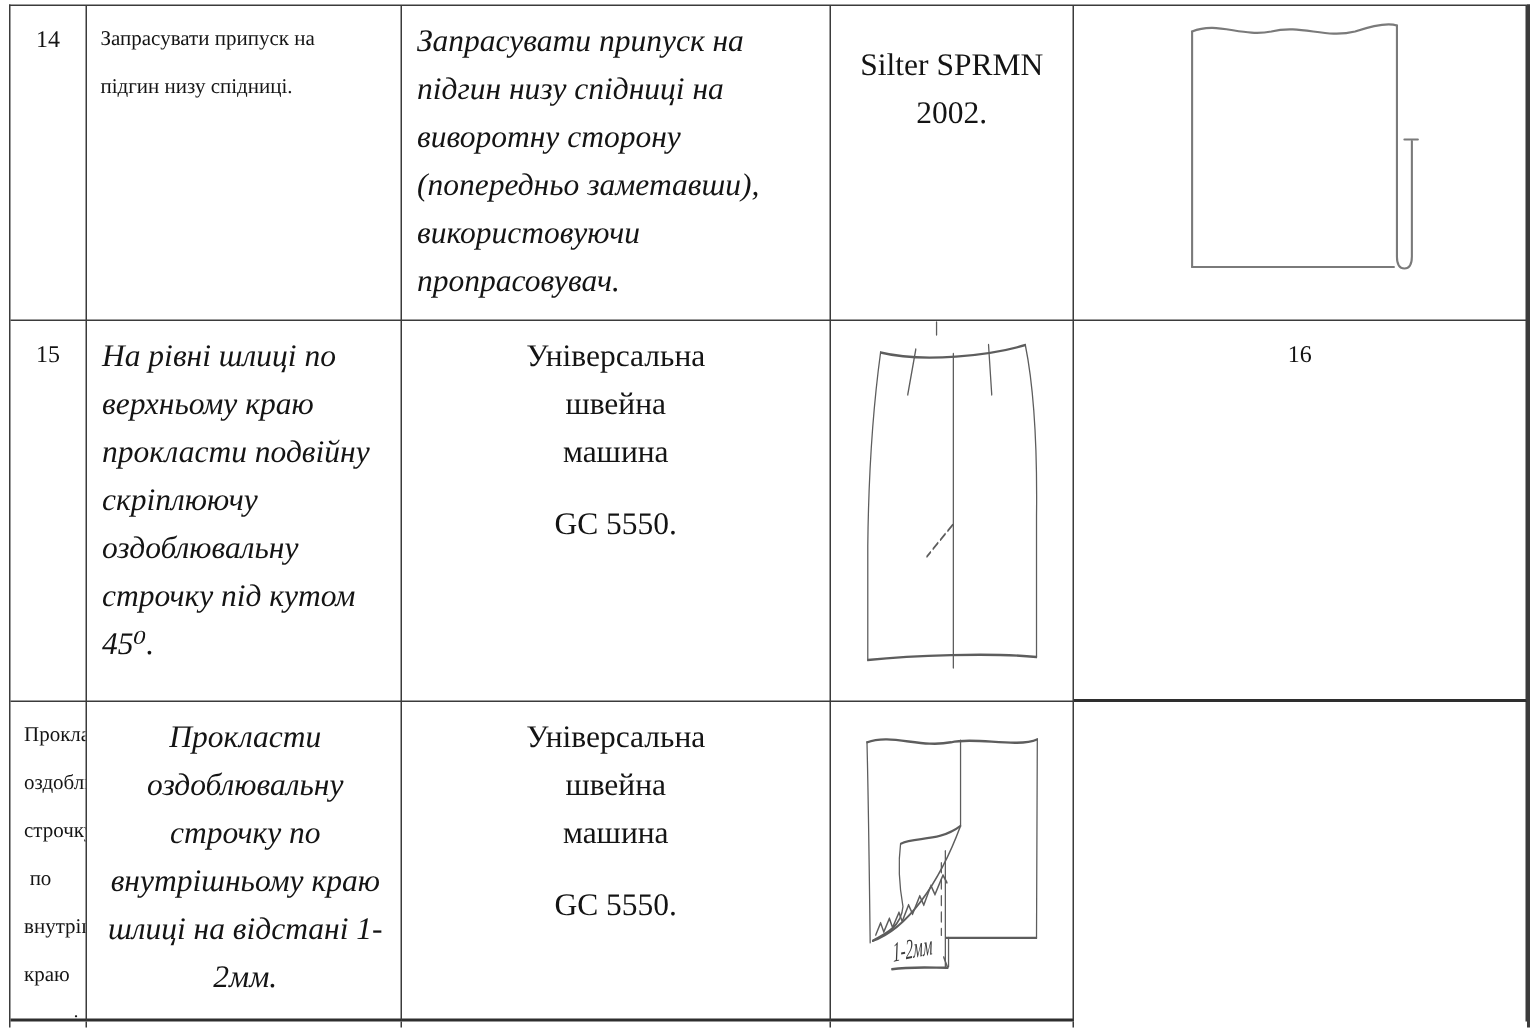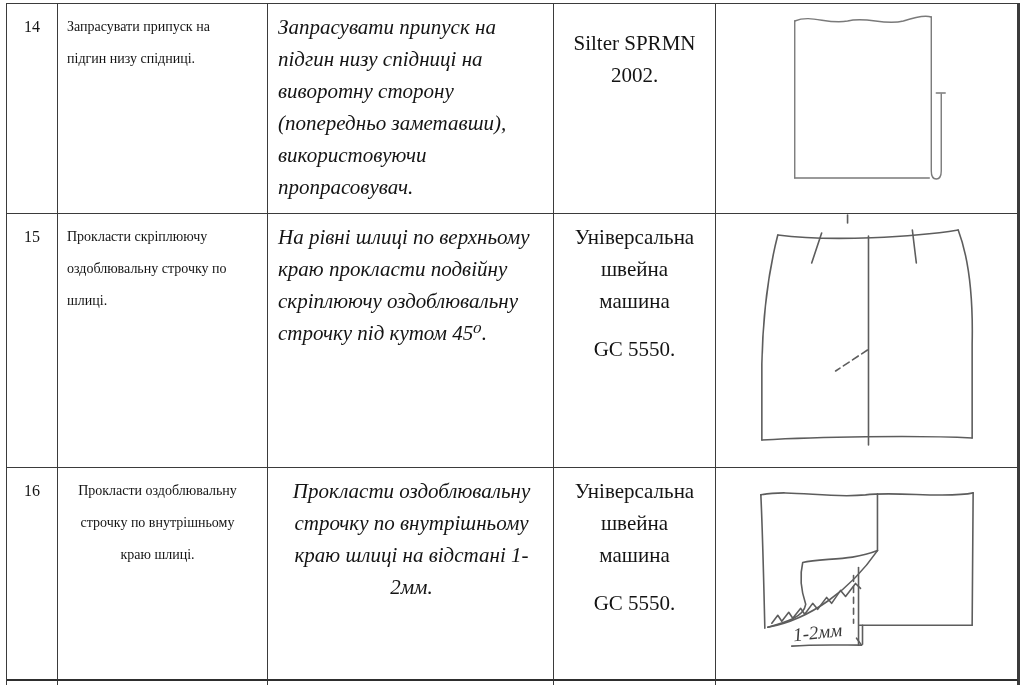--- a/index.html
+++ b/index.html
@@ -86,21 +86,20 @@
     <svg viewBox="0 0 302 209" preserveAspectRatio="none">
       <path class="sketch-light" d="M79,17 C 96,10 112,21 132,17 C 152,12 168,22 188,17 C 200,13 210,11 216,13"></path>
       <path class="sketch-light" d="M79,17 L79,174"></path>
       <path class="sketch-light" d="M79,174 L214,174"></path>
       <path class="sketch-light" d="M216,13 L216,167 Q216,175 221,175 Q226,175 226,167 L226,90"></path>
       <path class="sketch-light" d="M221,89 L230,89"></path>
     </svg>
   </div>
 
   <div class="cell c-num">15</div>
-  <div class="cell c-op">Прокласти скріплюючу оздоблювальну строчку по шлиці.</div>
   <div class="cell c-desc">На рівні шлиці по верхньому краю прокласти подвійну скріплюючу оздоблювальну строчку під кутом 45⁰.</div>
   <div class="cell c-equip">
     <div class="equip-name">Універсальна
 швейна
 машина</div>
     <div class="equip-model">GC 5550.</div>
   </div>
   <div class="cell c-fig">
     <svg viewBox="0 0 302 253" preserveAspectRatio="none">
       <path class="sketch" d="M132,1 L132,9"></path>

